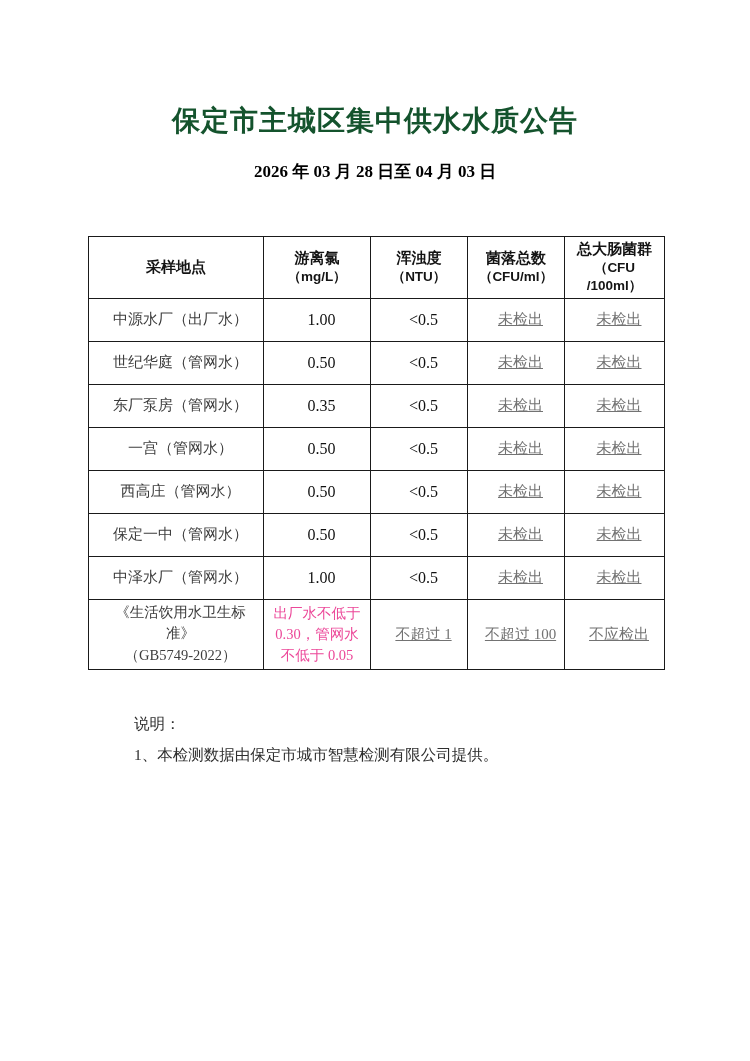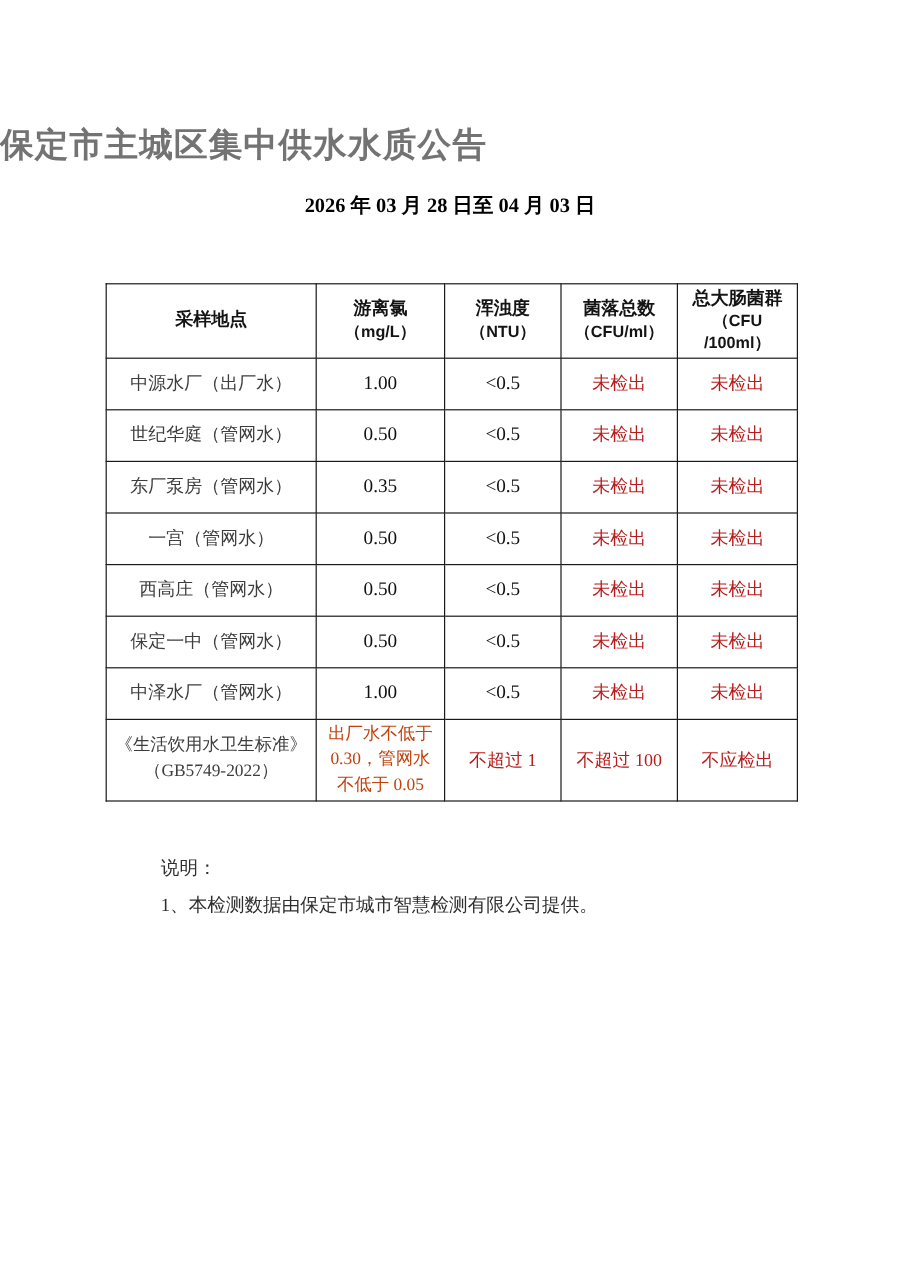--- a/index.html
+++ b/index.html
@@ -8,24 +8,24 @@
     background: #ffffff;
     font-family: "Liberation Serif", "DejaVu Serif", serif;
     color: #000;
     position: relative;
     overflow: hidden;
   }
   .page { position: absolute; inset: 0; background: #fff; }
 
   .title {
     position: absolute; top: 102px; left: 0; width: 750px;
-    text-align: left;
+    text-align: center;
     font-size: 28px; font-weight: bold;
     letter-spacing: 1px;
-    color: #737373;
+    color: #14532d;
   }
   .date-range {
     position: absolute; top: 160px; left: 0; width: 750px;
     text-align: center;
     font-size: 17px; font-weight: bold;
     color: #000;
   }
 
   table.wq {
     position: absolute; left: 88px; top: 236px;
@@ -52,39 +52,40 @@
     font-weight: 600;
     color: #141414;
     line-height: 1.35;
   }
   .wq th .unit {
     display: block;
     font-size: 13.5px;
     font-weight: 600;
     font-family: "Liberation Sans", "DejaVu Sans", sans-serif;
   }
-  .wq td { height: 38px; }
+  .wq td { height: 38px; padding-left: 12px; }
   .wq td.loc {
     font-size: 15px;
     color: #3d3d3d;
   }
   .wq td.num {
     font-family: Liberation Serif, serif;
     font-size: 16px;
     color: #111;
   }
   .wq td.cn {
     font-size: 15px;
-    color: #b91c1c;
+    color: #737373;
+    text-decoration: underline;
   }
   .wq tr.std td { height: 62px; }
   .wq tr.std td.loc { font-size: 14.5px; line-height: 1.5; }
   .wq tr.std td.wrap {
     font-size: 14.5px;
-    color: #c2410c;
+    color: #ec4899;
     line-height: 1.45;
     padding: 2px 6px;
   }
   .wq tr.std td.cn { font-size: 15px; }
 
   .notes {
     position: absolute; left: 103px; top: 666px;
     width: 556px;
     font-size: 15.5px;
     line-height: 31px;

